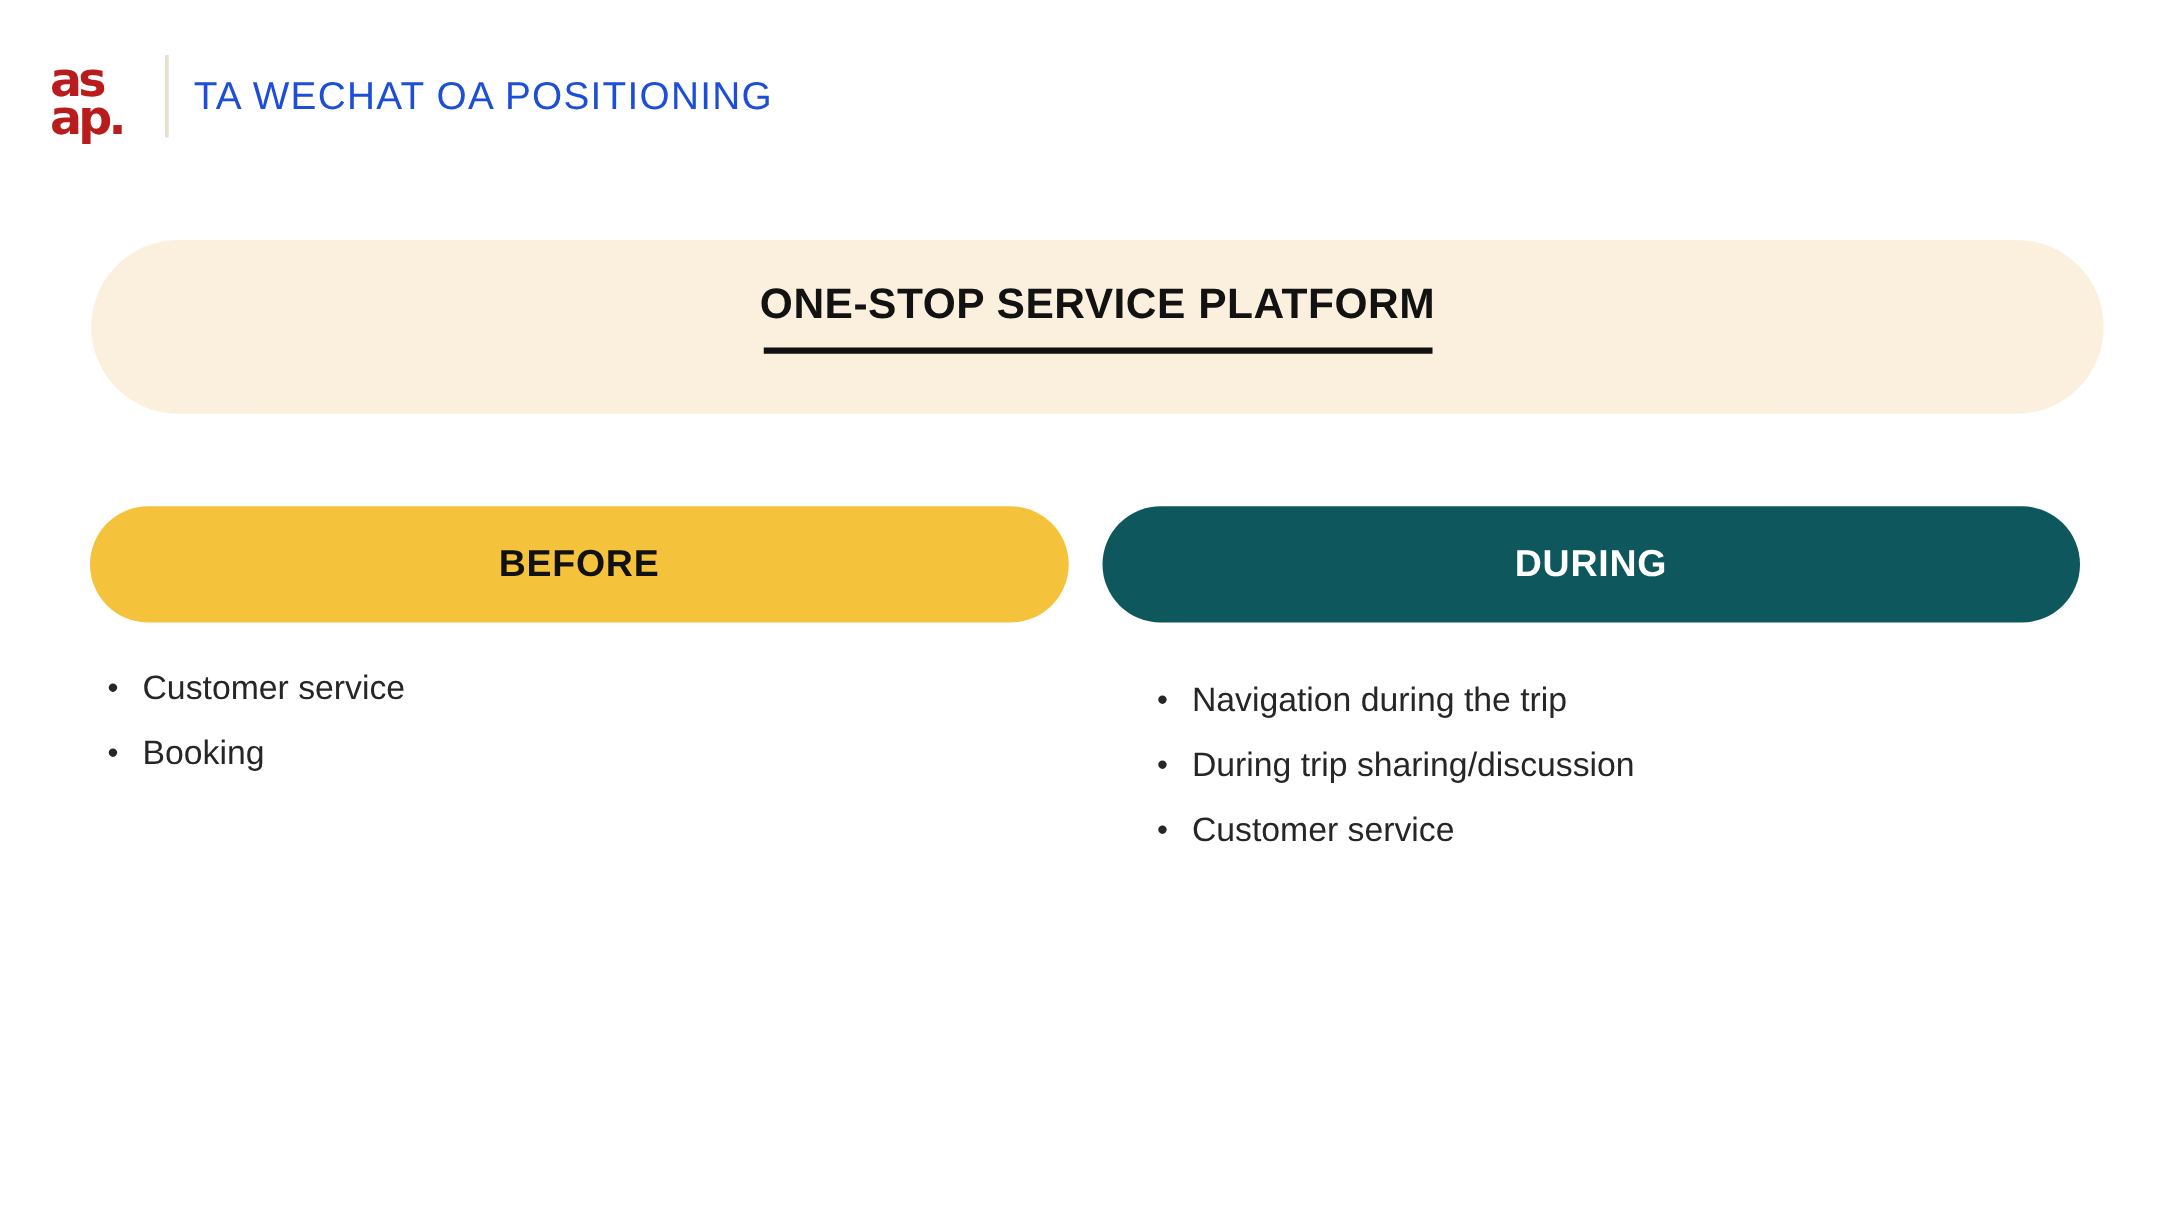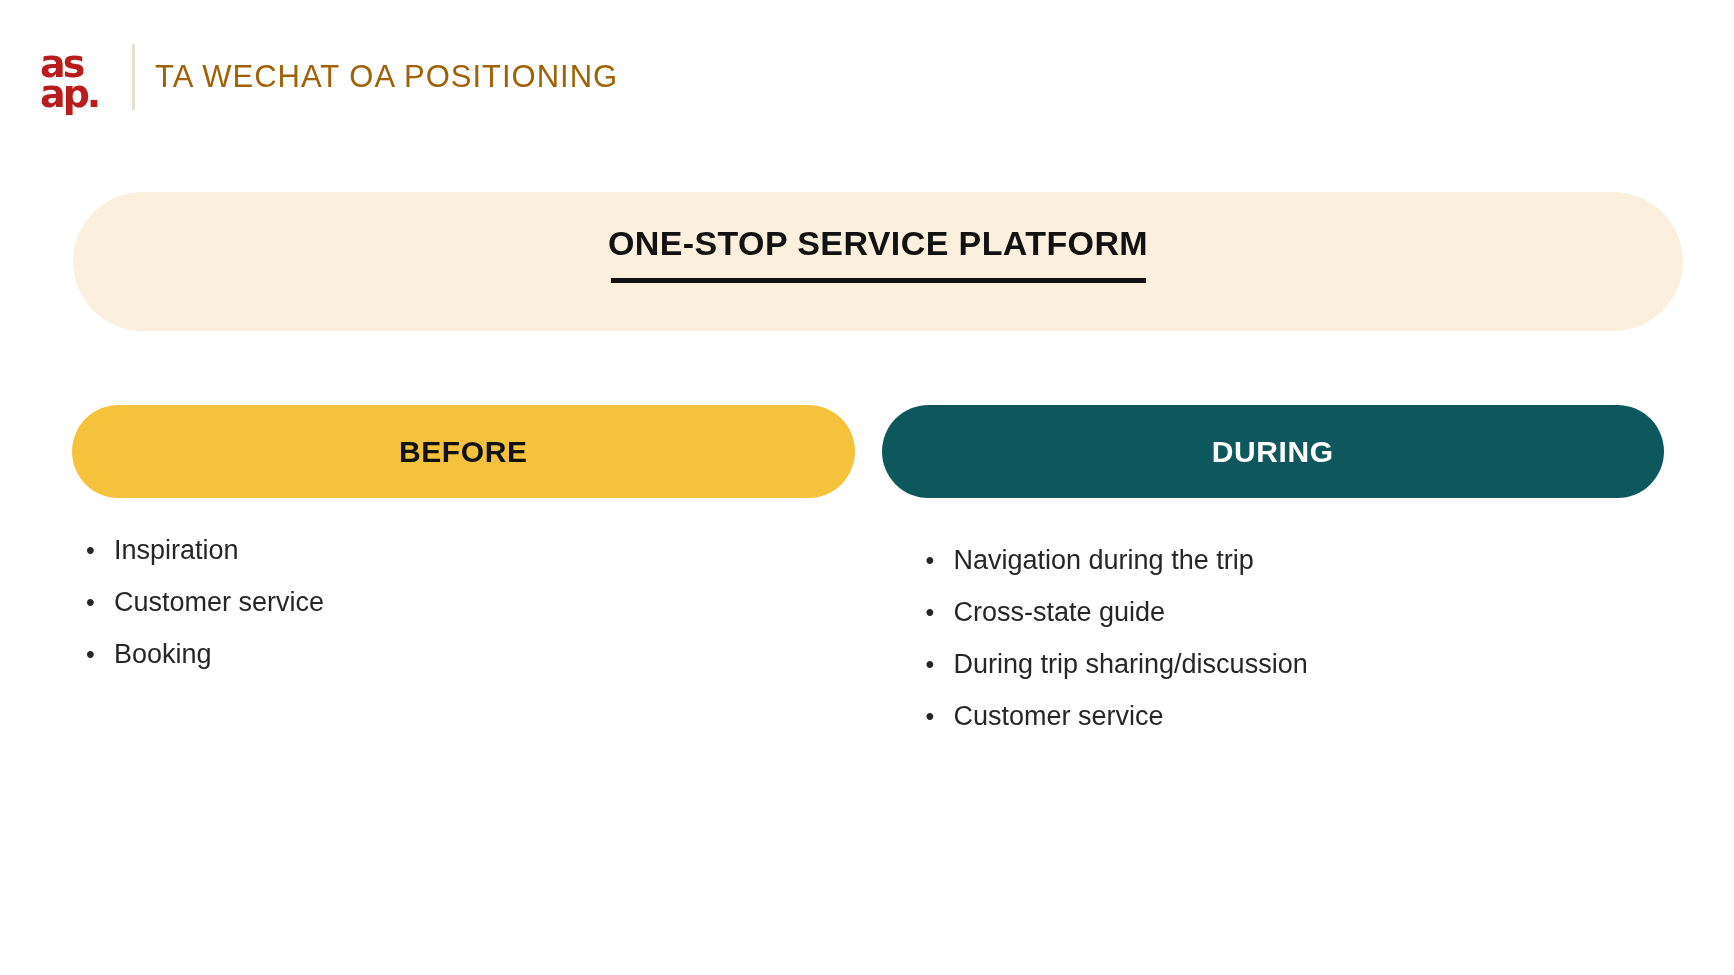--- a/index.html
+++ b/index.html
@@ -35,21 +35,21 @@
   .header-divider {
     width: 3px;
     height: 66px;
     background: #e6e2cf;
     margin: 0 20px 0 8px;
   }
   .header-title {
     font-size: 31px;
     font-weight: 400;
     letter-spacing: 1px;
-    color: #a16207;
+    color: #1d4ed8;
     white-space: nowrap;
   }
 
   
   .banner {
     position: absolute;
     top: 192px;
     left: 73px;
     width: 1610px;
     height: 139px;
@@ -137,32 +137,30 @@
   <div class="banner-underline" style="background-color: rgb(17, 17, 17);"></div>
 </div>
 
 <div class="columns">
 
   <div class="column col-0">
     <div class="pill" style="background-color: rgb(245, 195, 59);">
       <span class="pill-label" style="color: rgb(17, 17, 17);">BEFORE</span>
     </div>
     <ul class="bullets">
-      <li>Inspiration</li>
       <li>Customer service</li>
       <li>Booking</li>
     </ul>
   </div>
 
   <div class="column col-1">
     <div class="pill" style="background-color: rgb(14, 88, 93);">
       <span class="pill-label" style="color: #ffffff;">DURING</span>
     </div>
     <ul class="bullets">
       <li>Navigation during the trip</li>
-      <li>Cross-state guide</li>
       <li>During trip sharing/discussion</li>
       <li>Customer service</li>
     </ul>
   </div>
 
 
 </div>
 
 </body></html>

